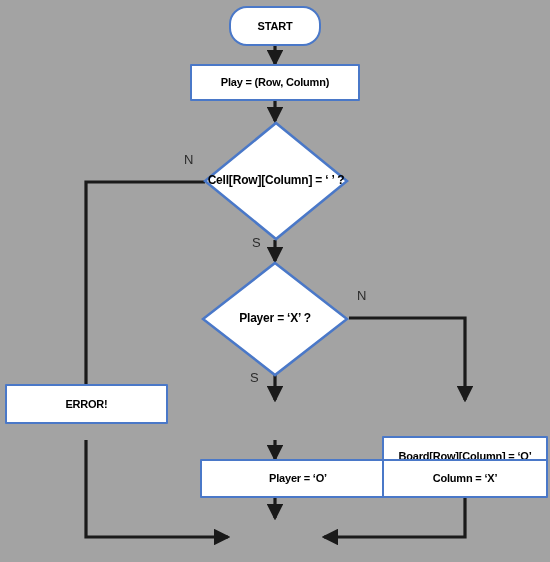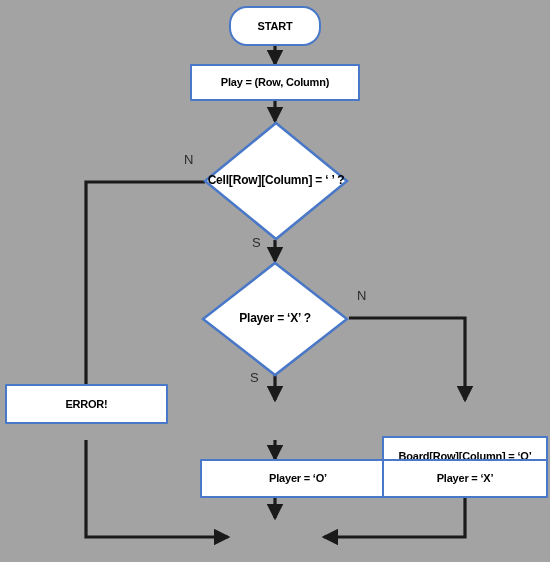--- a/index.html
+++ b/index.html
@@ -144,17 +144,17 @@
 
   <div class="node process" style="left:382px; top:400px; width:166px; height:40px;margin-top:36px;">
     <span>Board[Row][Column] = ‘O’</span>
   </div>
 
   <div class="node process" style="left:190px; top:459px; width:196px; height:39px;margin-left:10px;">
     <span>Player = ‘O’</span>
   </div>
 
   <div class="node process" style="left:382px; top:459px; width:166px; height:39px;">
-    <span>Player = ‘X’</span>
+    <span>Column = ‘X’</span>
   </div>
 
 
 </div>
 
 </body></html>

